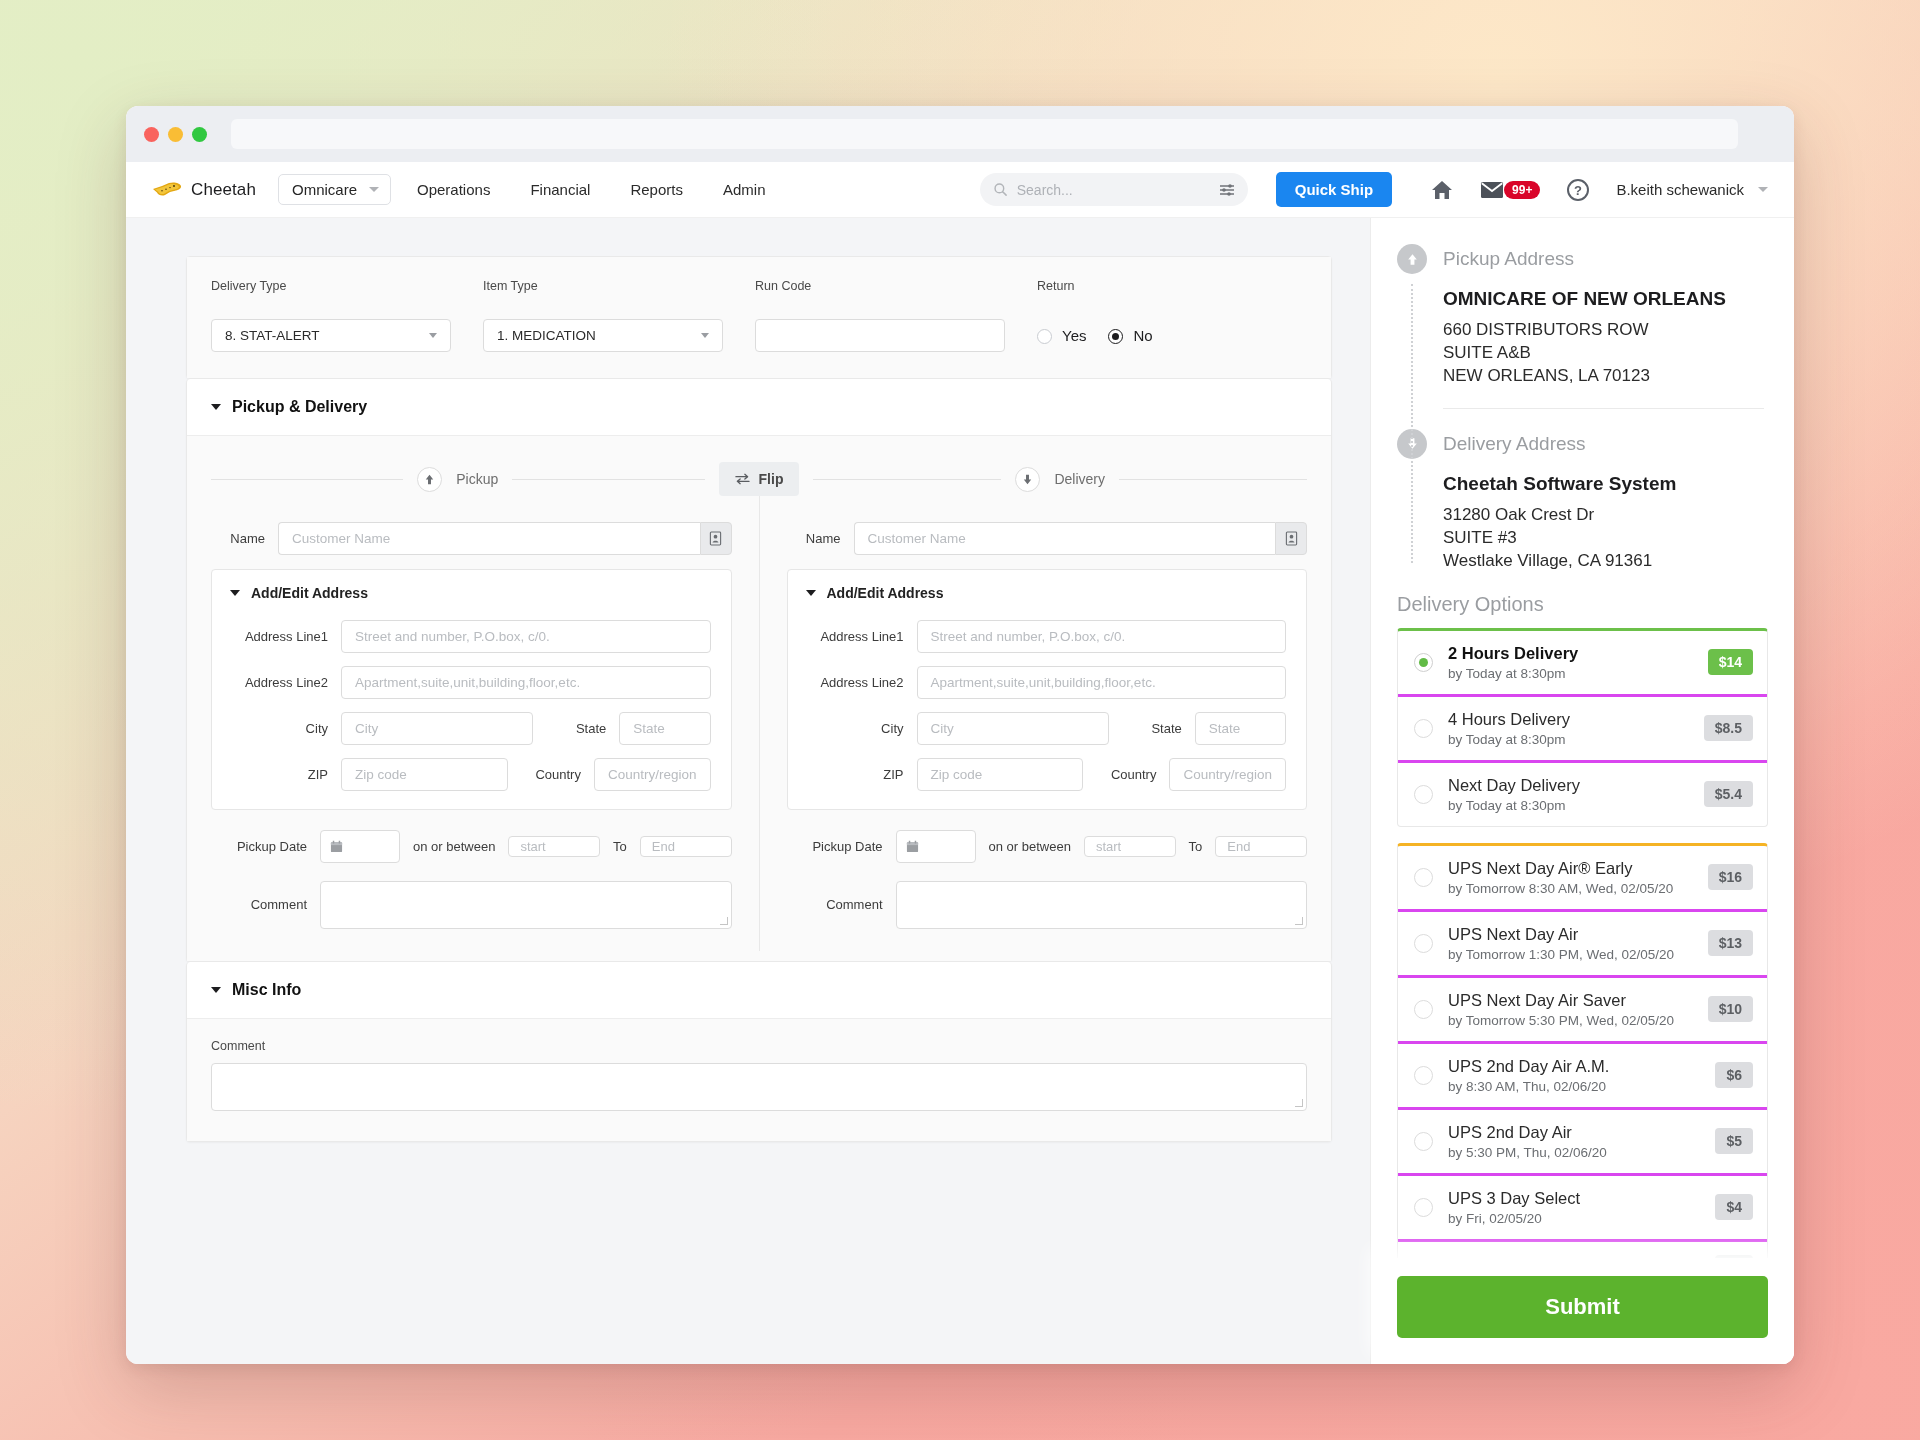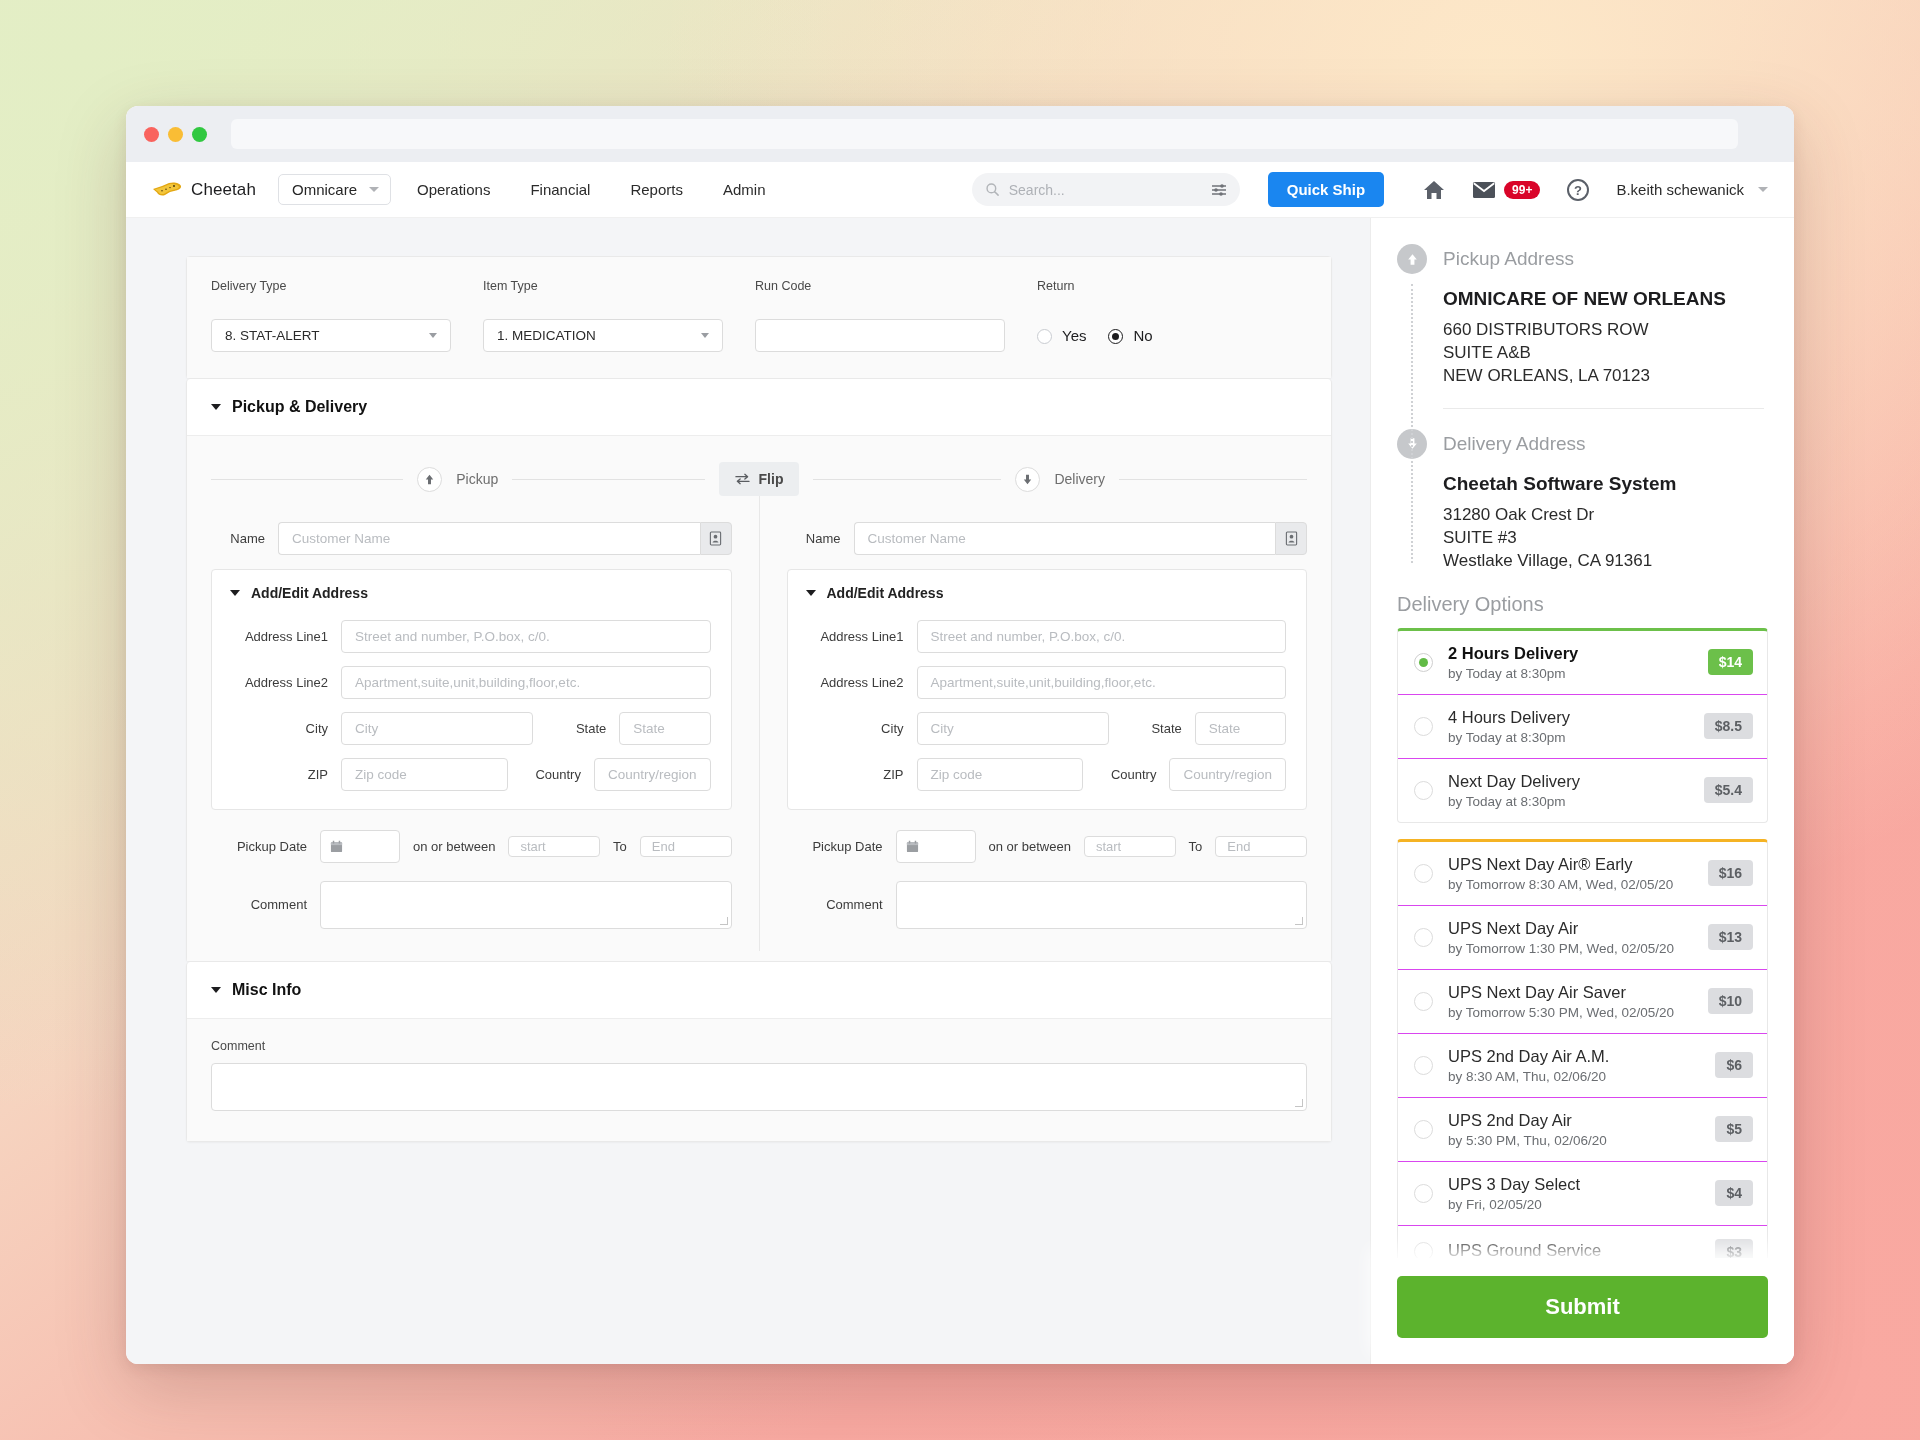--- a/index.html
+++ b/index.html
@@ -63,21 +63,21 @@
     display: flex; align-items: center; padding: 0 13px; gap: 9px; margin-right: 28px;
   }
   .search-ph { font-size: 14px; color: #aeb1b6; flex: 1; }
   .qship {
     background: #1a86f0; color: #fff; font-size: 15px; font-weight: 700;
     border: none; border-radius: 5px; padding: 9px 19px; cursor: pointer; margin-right: 38px;
   }
   .ico-btn { display: flex; align-items: center; margin-right: 26px; cursor: pointer; }
   .badge {
     background: #d90429; color: #fff; font-size: 12px; font-weight: 700;
-    border-radius: 10px; padding: 2px 8px; margin-left: 8px;
+    border-radius: 10px; padding: 2px 8px; 
   }
   .user { font-size: 15px; color: #2b2b2b; display: flex; align-items: center; gap: 14px; }
 
   
   .body { flex: 1; display: flex; min-height: 0; background: #f4f5f7; }
   .main { flex: 1; overflow: hidden; padding: 38px 38px 0 60px; }
   .aside { width: 424px; background: #fff; border-left: 1px solid #ececec; display: flex; flex-direction: column; min-height: 0; position: relative; }
 
   
   .card {
@@ -164,21 +164,21 @@
   .ab-name { font-size: 19px; font-weight: 700; color: #1d1d1f; margin-bottom: 9px; }
   .ab-line { font-size: 17px; color: #2b2b2b; line-height: 1.35; }
   .dotted { position: absolute; left: 40px; top: 66px; bottom: 10px; border-left: 2px dotted #cfd1d4; }
   .ab-sep { margin: 20px 0 0 46px; height: 1px; background: #eaeaea; }
 
   .opts-wrap { flex: 1; min-height: 0; display: flex; flex-direction: column; margin-top: 20px; }
   .opts-title { font-size: 20px; color: #9a9da1; padding: 0 26px 12px; }
   .opts-scroll { flex: 1; overflow: hidden; padding: 0 26px; position: relative; }
   .optgroup { border: 1px solid #e8e8e8; border-radius: 4px; border-top: 3px solid #6cc04a; overflow: hidden; background: #fff; margin-bottom: 16px; }
   .optgroup.ups { border-top-color: #f5b324; }
-  .opt { display: flex; align-items: center; gap: 15px; padding: 13px 14px 13px 16px; border-bottom: 1px solid #d946ef; cursor: pointer; }
+  .opt { display: flex; align-items: center; gap: 15px; padding: 13px 14px 13px 16px; border-bottom: 3px solid #d946ef; cursor: pointer; }
   .opt:last-child { border-bottom: none; }
   .orad { width: 19px; height: 19px; border-radius: 50%; border: 1px solid #dcdcdc; background: #fff; flex: none; position: relative; }
   .orad.on { border-color: #cfcfcf; }
   .orad.on::after { content:""; position: absolute; inset: 4px; border-radius: 50%; background: #62bb46; }
   .otext { flex: 1; min-width: 0; }
   .oname { font-size: 16.5px; color: #2b2b2b; margin-bottom: 3px; white-space: nowrap; }
   .oname.sel { font-weight: 700; color: #111; }
   .osub { font-size: 13.5px; color: #6b6e72; white-space: nowrap; }
   .price { font-size: 14px; font-weight: 700; color: #5c5f63; background: #dcdde0; border-radius: 4px; padding: 5px 11px; flex: none; }
   .price.sel { background: #6cc04a; color: #fff; }

